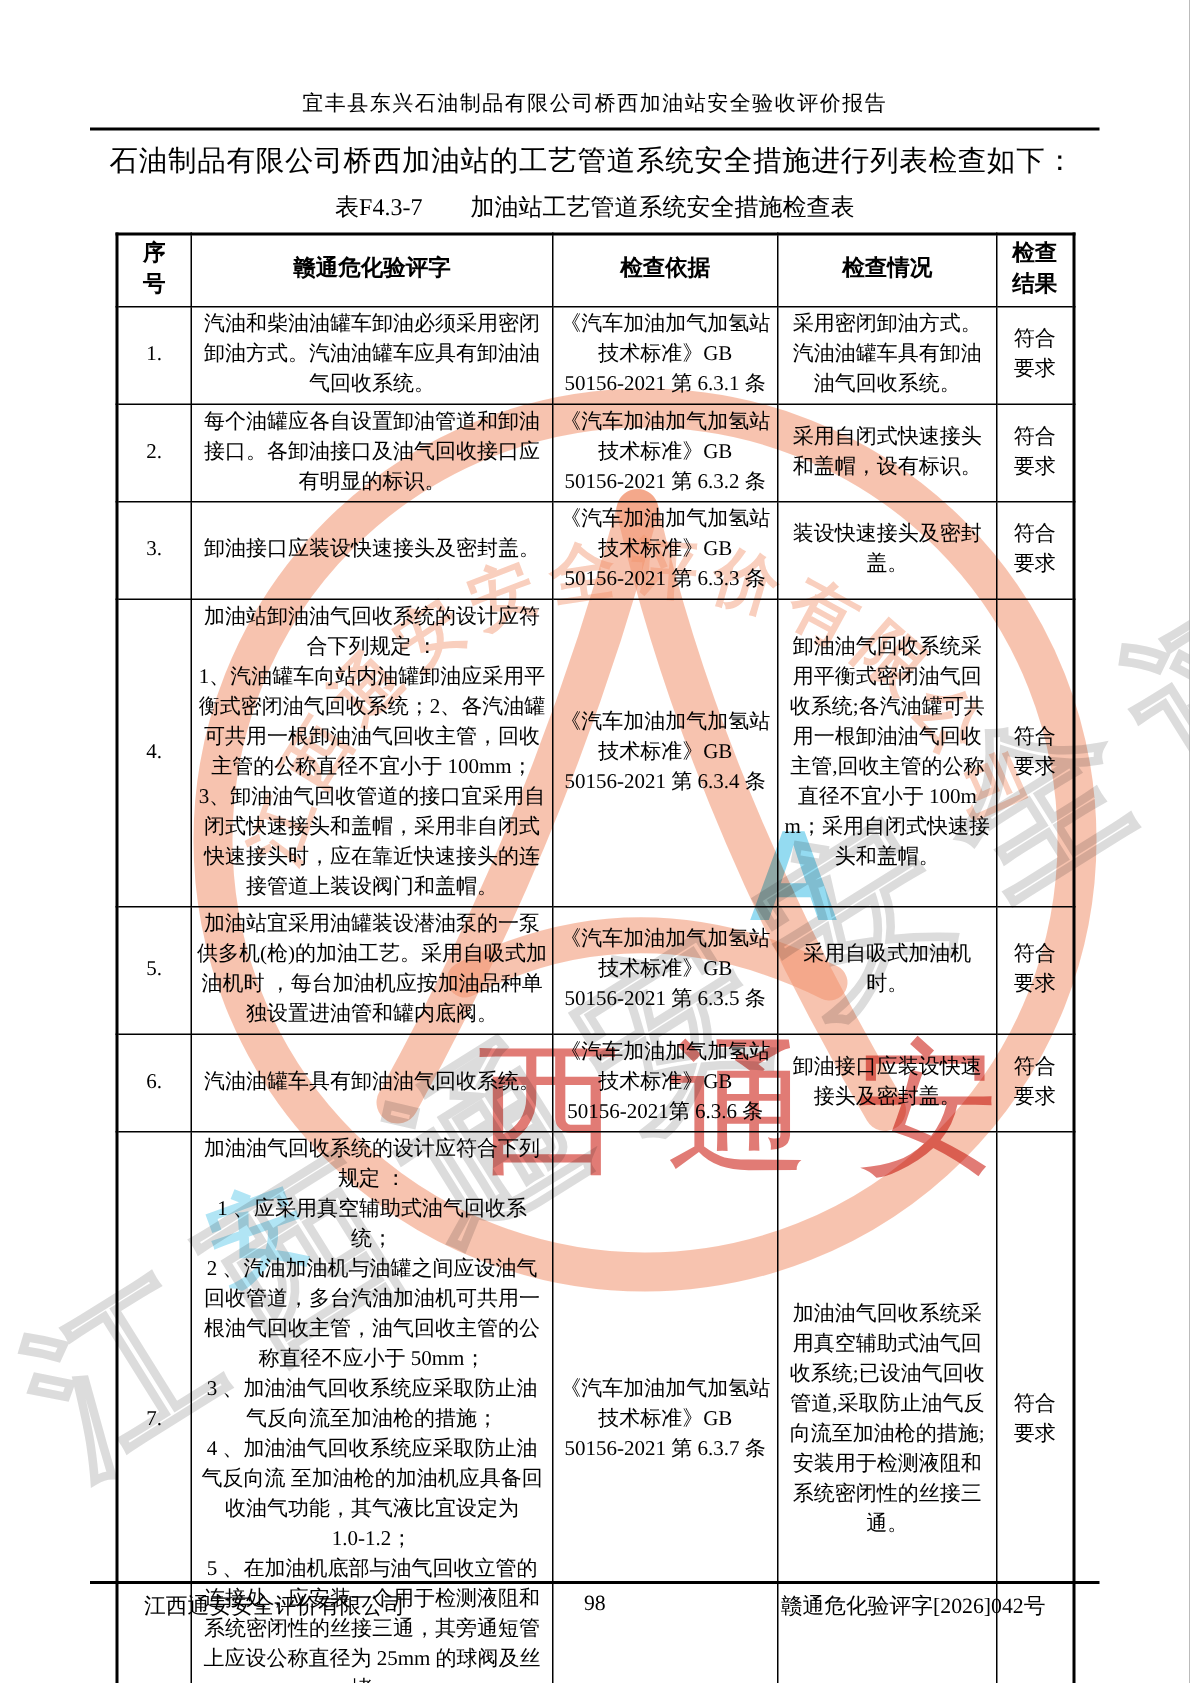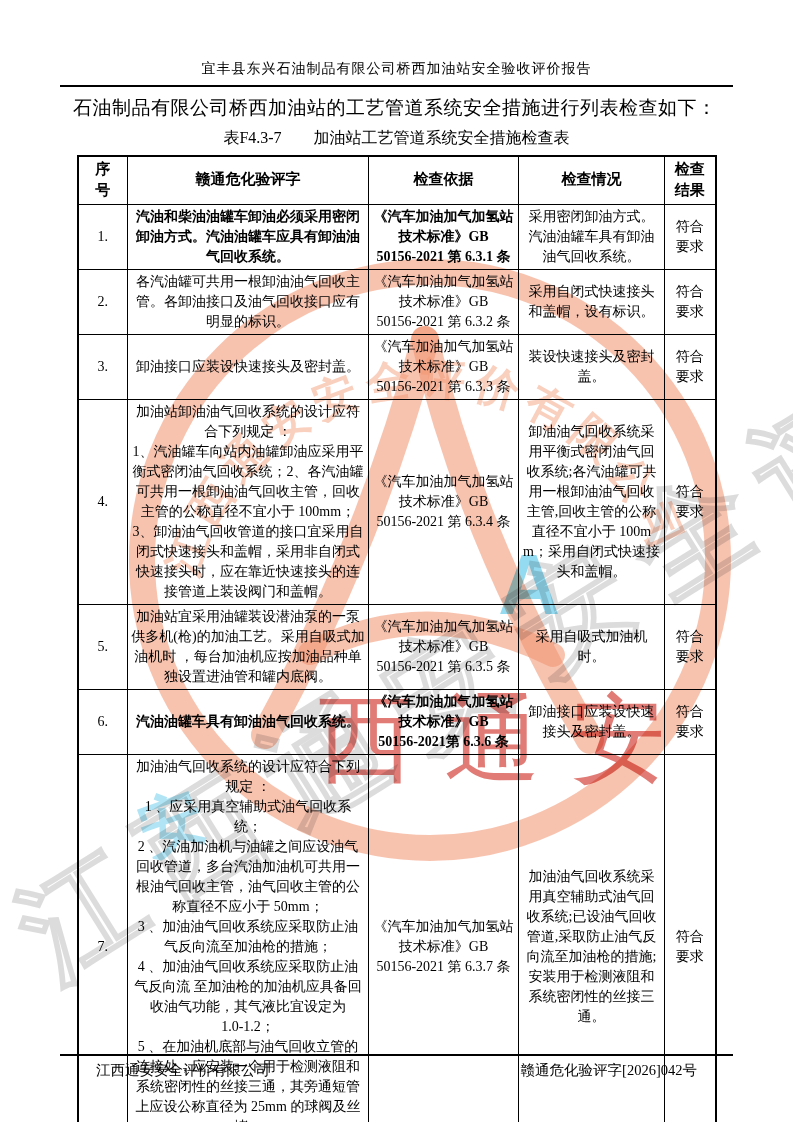--- a/index.html
+++ b/index.html
@@ -23,21 +23,21 @@
     padding:2px 3px;
     font-size:14px;
     line-height:1.43;
     text-align:center;
     vertical-align:middle;
     white-space:pre-line;
     word-break:break-all;
   }
   table.check{border:2px solid #000;}
   table.check th{font-weight:bold;font-size:15px;}
-  td.b{font-weight:bold;}
+  td.b{font-weight:normal;}
   .footer{
     position:absolute;left:60px;right:60px;bottom:42px;
     border-top:2px solid #000;
     padding:5px 36px 0 36px;
     font-size:14.5px;
   }
   .footer-row{display:flex;justify-content:space-between;position:relative;}
   .footer-page{position:absolute;left:0;right:0;text-align:center;}
   
   .wm{position:absolute;pointer-events:none;mix-blend-mode:multiply;}
@@ -133,21 +133,21 @@
             <td class="b">汽油和柴油油罐车卸油必须采用密闭卸油方式。汽油油罐车应具有卸油油气回收系统。</td>
             <td class="b">《汽车加油加气加氢站
 技术标准》GB
 50156-2021 第 6.3.1 条</td>
             <td>采用密闭卸油方式。汽油油罐车具有卸油油气回收系统。</td>
             <td>符合
 要求</td>
           </tr>
           <tr>
             <td>2.</td>
-            <td>各汽油罐可共用一根卸油油气回收主管。各卸油接口及油气回收接口应有明显的标识。</td>
+            <td>每个油罐应各自设置卸油管道和卸油接口。各卸油接口及油气回收接口应有明显的标识。</td>
             <td>《汽车加油加气加氢站
 技术标准》GB
 50156-2021 第 6.3.2 条</td>
             <td>采用自闭式快速接头和盖帽，设有标识。</td>
             <td>符合
 要求</td>
           </tr>
           <tr>
             <td>3.</td>
             <td>卸油接口应装设快速接头及密封盖。</td>
@@ -205,17 +205,18 @@
             <td>符合
 要求</td>
           </tr>
         </tbody>
     </table>
   </div>
 
   <div class="footer">
     <div class="footer-row">
       <span>江西通安安全评价有限公司</span>
+      <span class="footer-page">98</span>
       <span>赣通危化验评字[2026]042号</span>
     </div>
   </div>
 
 </div>
 
 </body></html>

